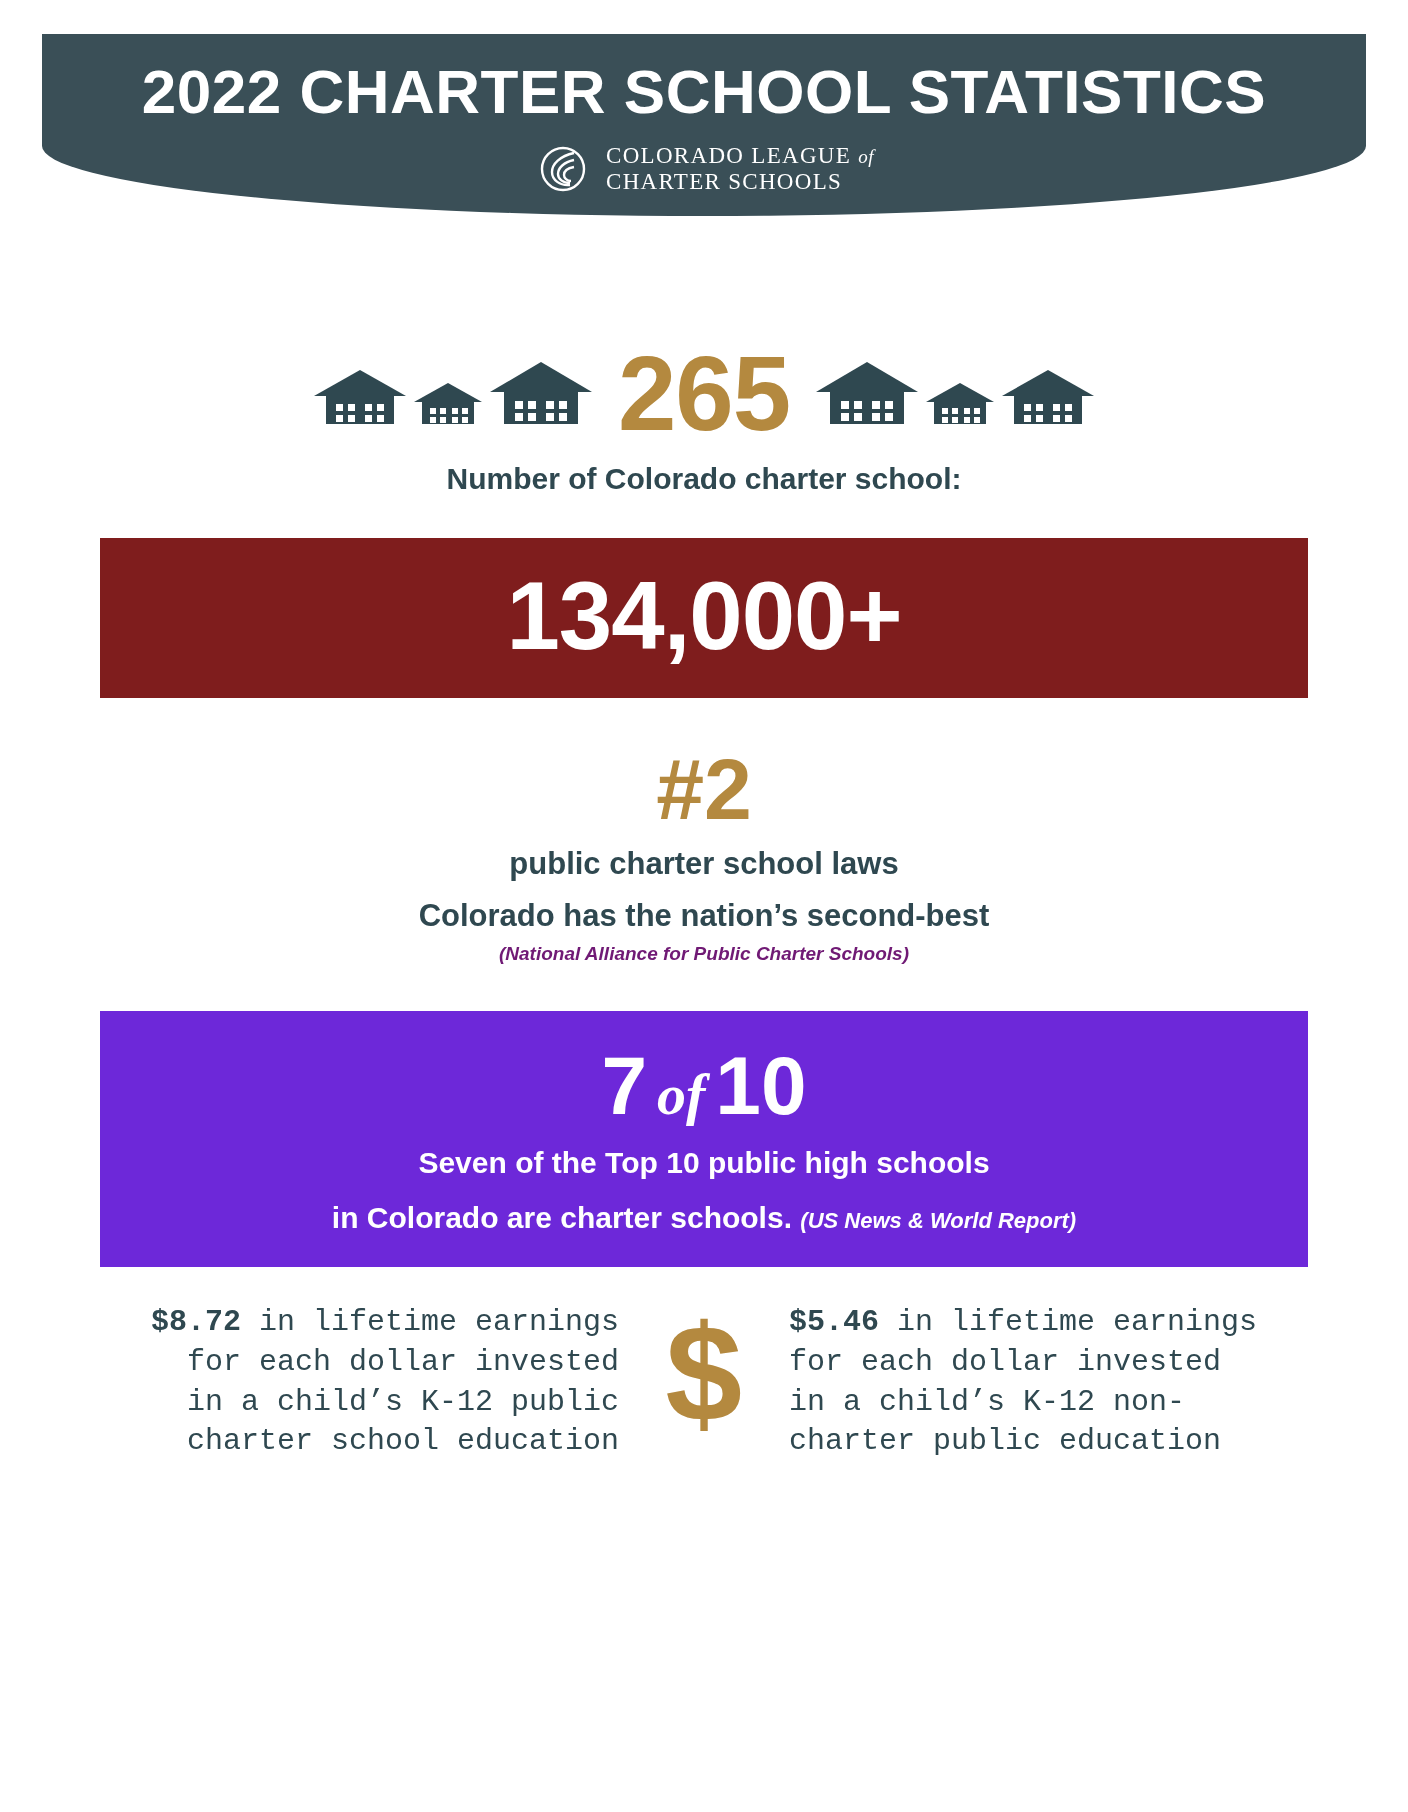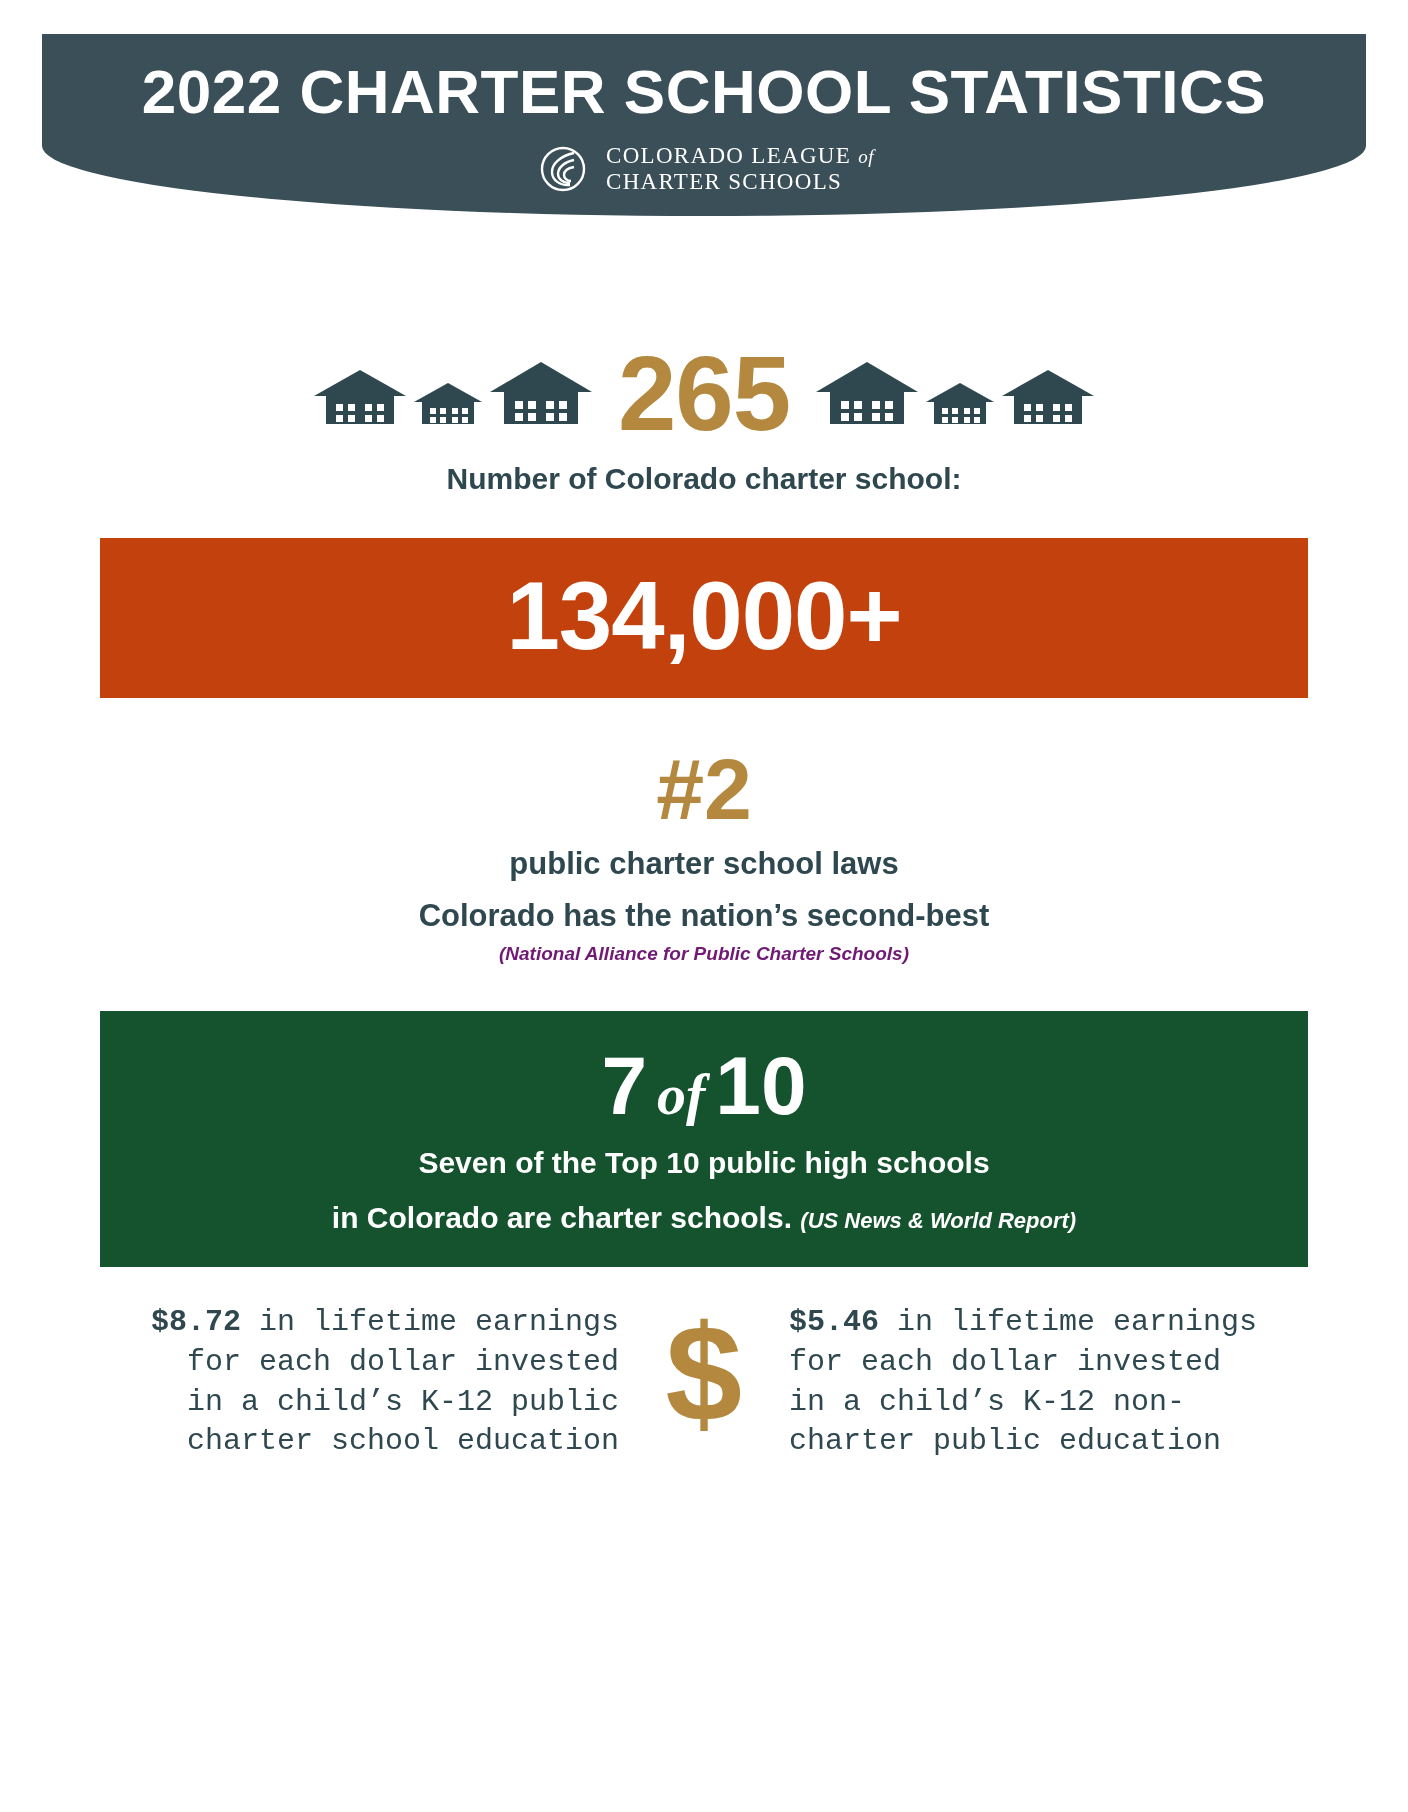--- a/index.html
+++ b/index.html
@@ -104,21 +104,21 @@
   .caption-dark {
     text-align: center;
     color: #2f4850;
     font-size: 30px;
     font-weight: bold;
     margin-top: 14px;
   }
 
   
   .gold-panel {
-    background: #c2410c;
+    background: #7f1d1d;
     margin: 42px 100px 0 100px;
     padding: 30px 20px 34px 20px;
     text-align: center;
   }
   .gold-panel .huge-white {
     color: #ffffff;
     font-size: 96px;
     font-weight: bold;
     line-height: 1;
     letter-spacing: -1px;
@@ -151,21 +151,21 @@
   .rank-source {
     color: #701a75;
     font-size: 19px;
     font-style: italic;
     font-weight: bold;
     margin-top: 8px;
   }
 
   
   .gold-panel2 {
-    background: #14532d;
+    background: #6d28d9;
     margin: 46px 100px 0 100px;
     padding: 34px 20px 30px 20px;
     text-align: center;
   }
   .seven-of-ten {
     color: #ffffff;
     font-size: 82px;
     font-weight: bold;
     line-height: 1;
   }

